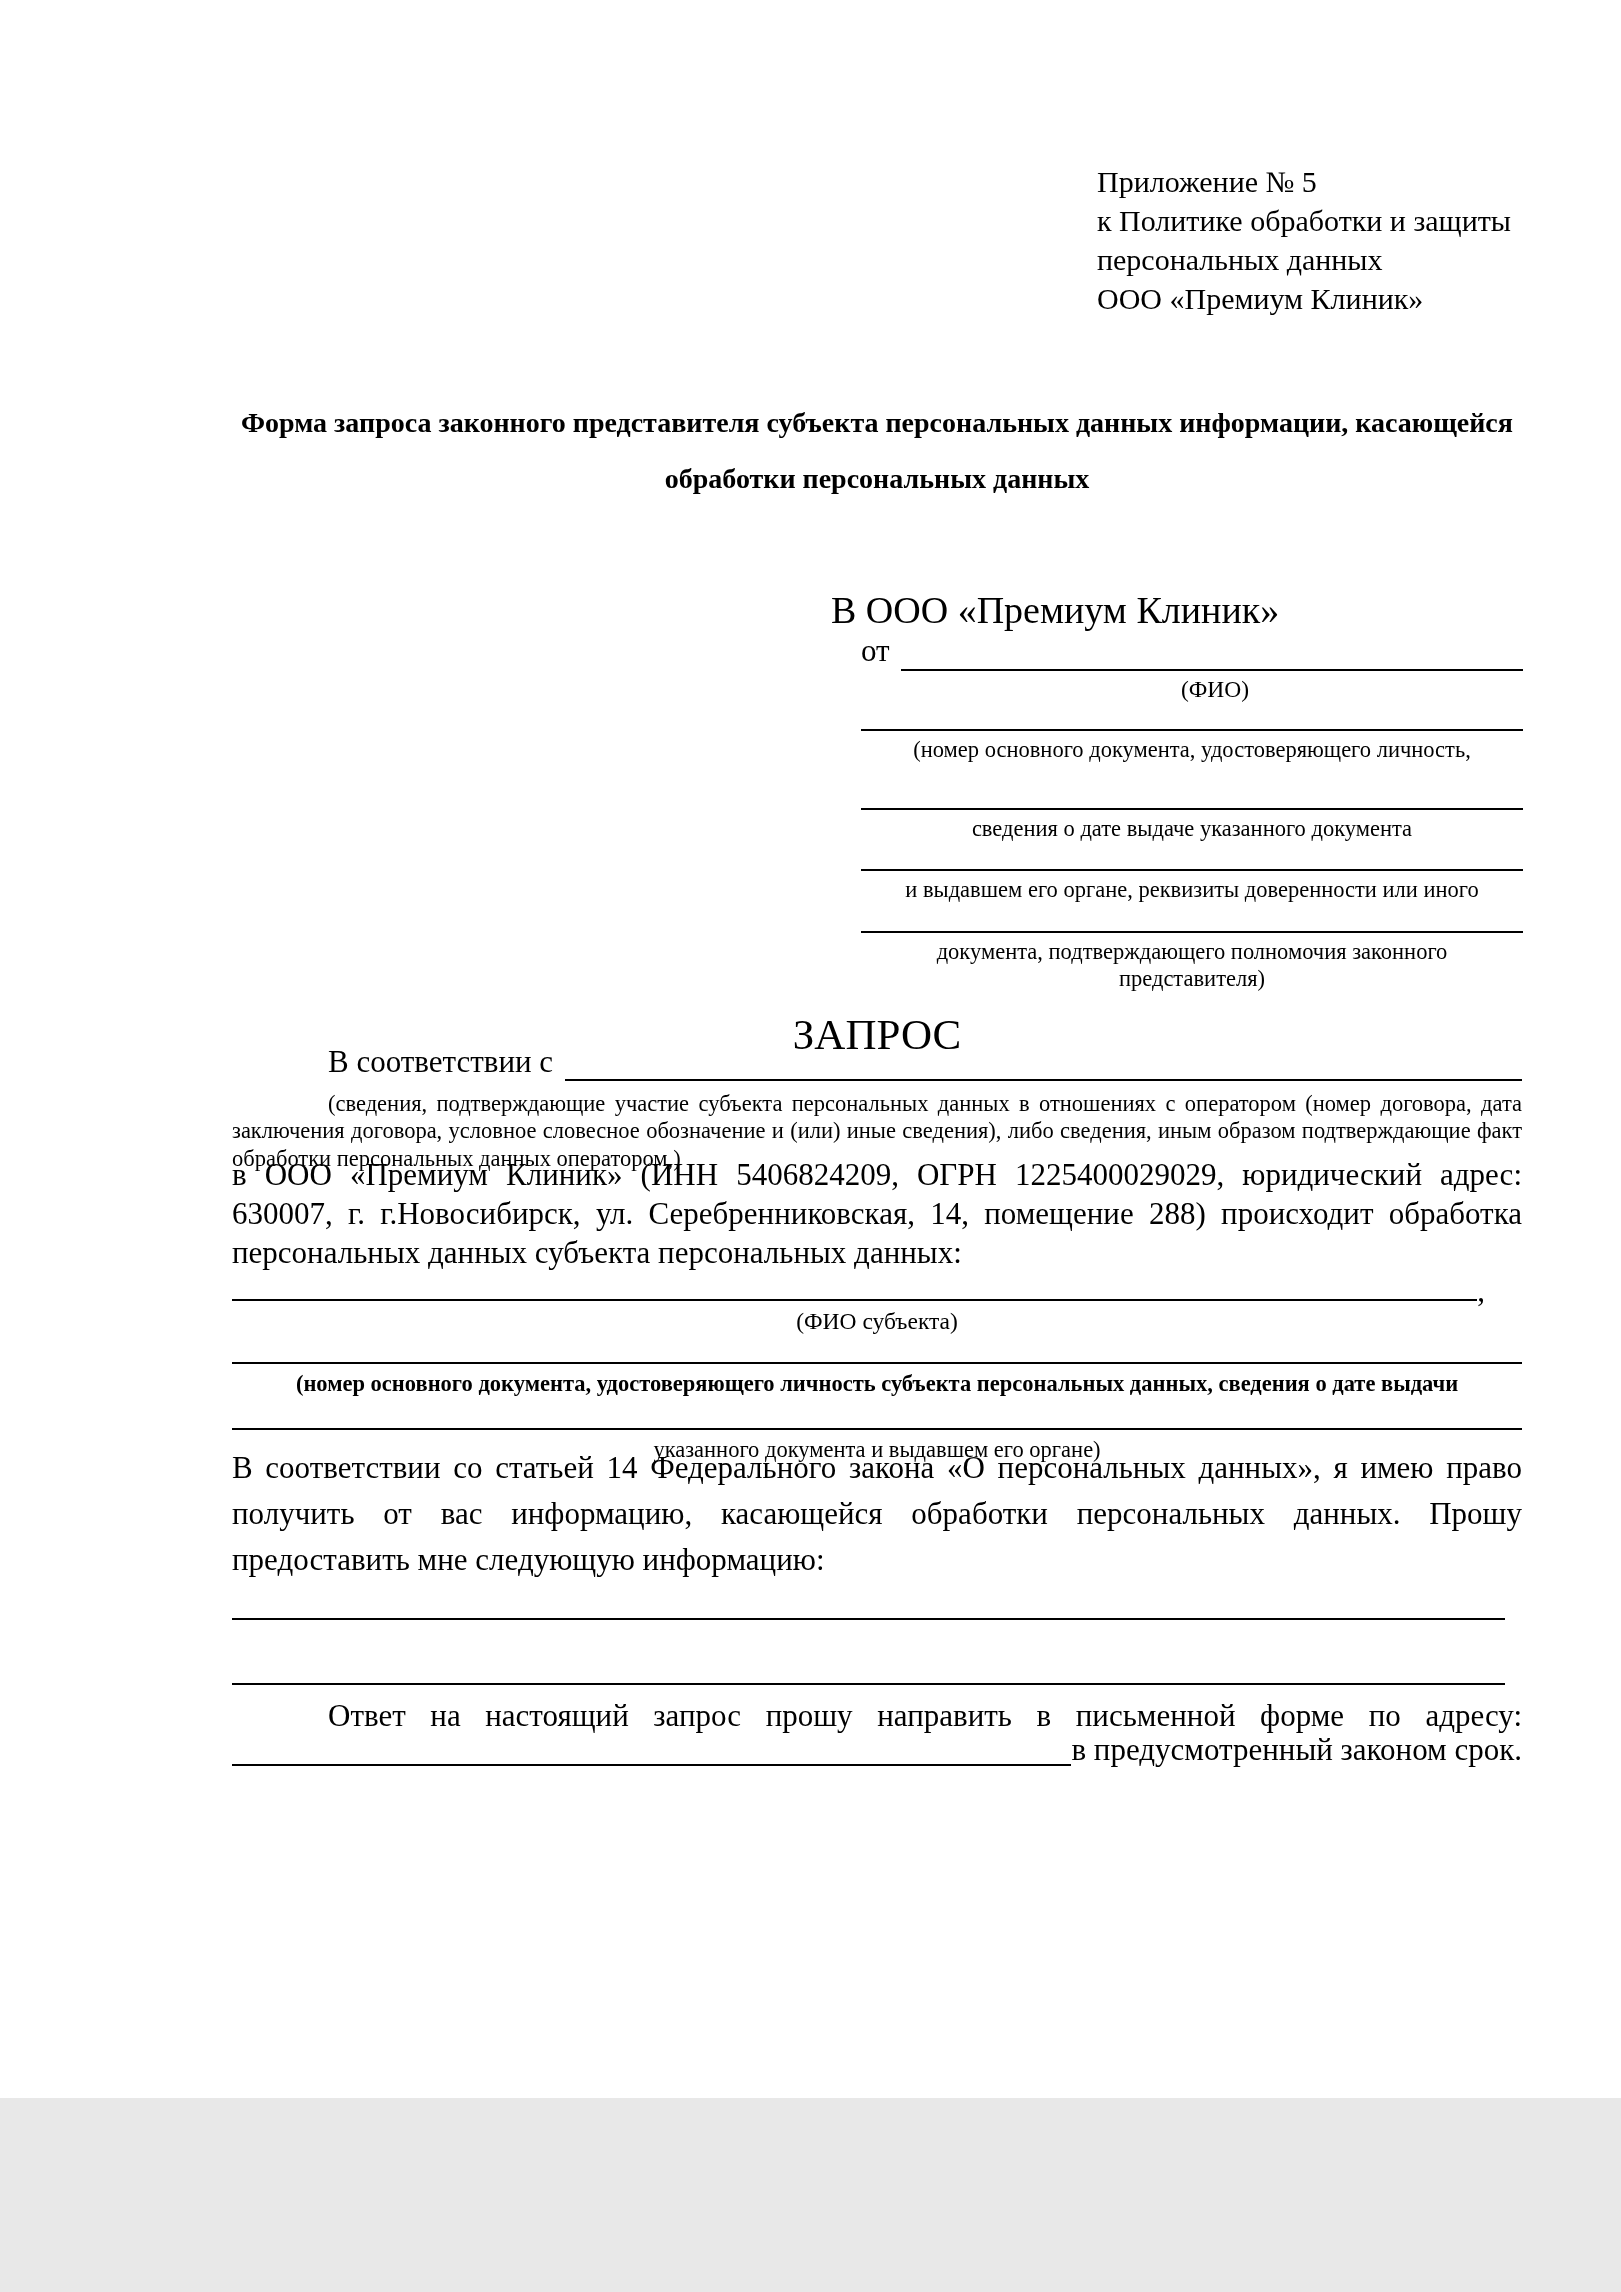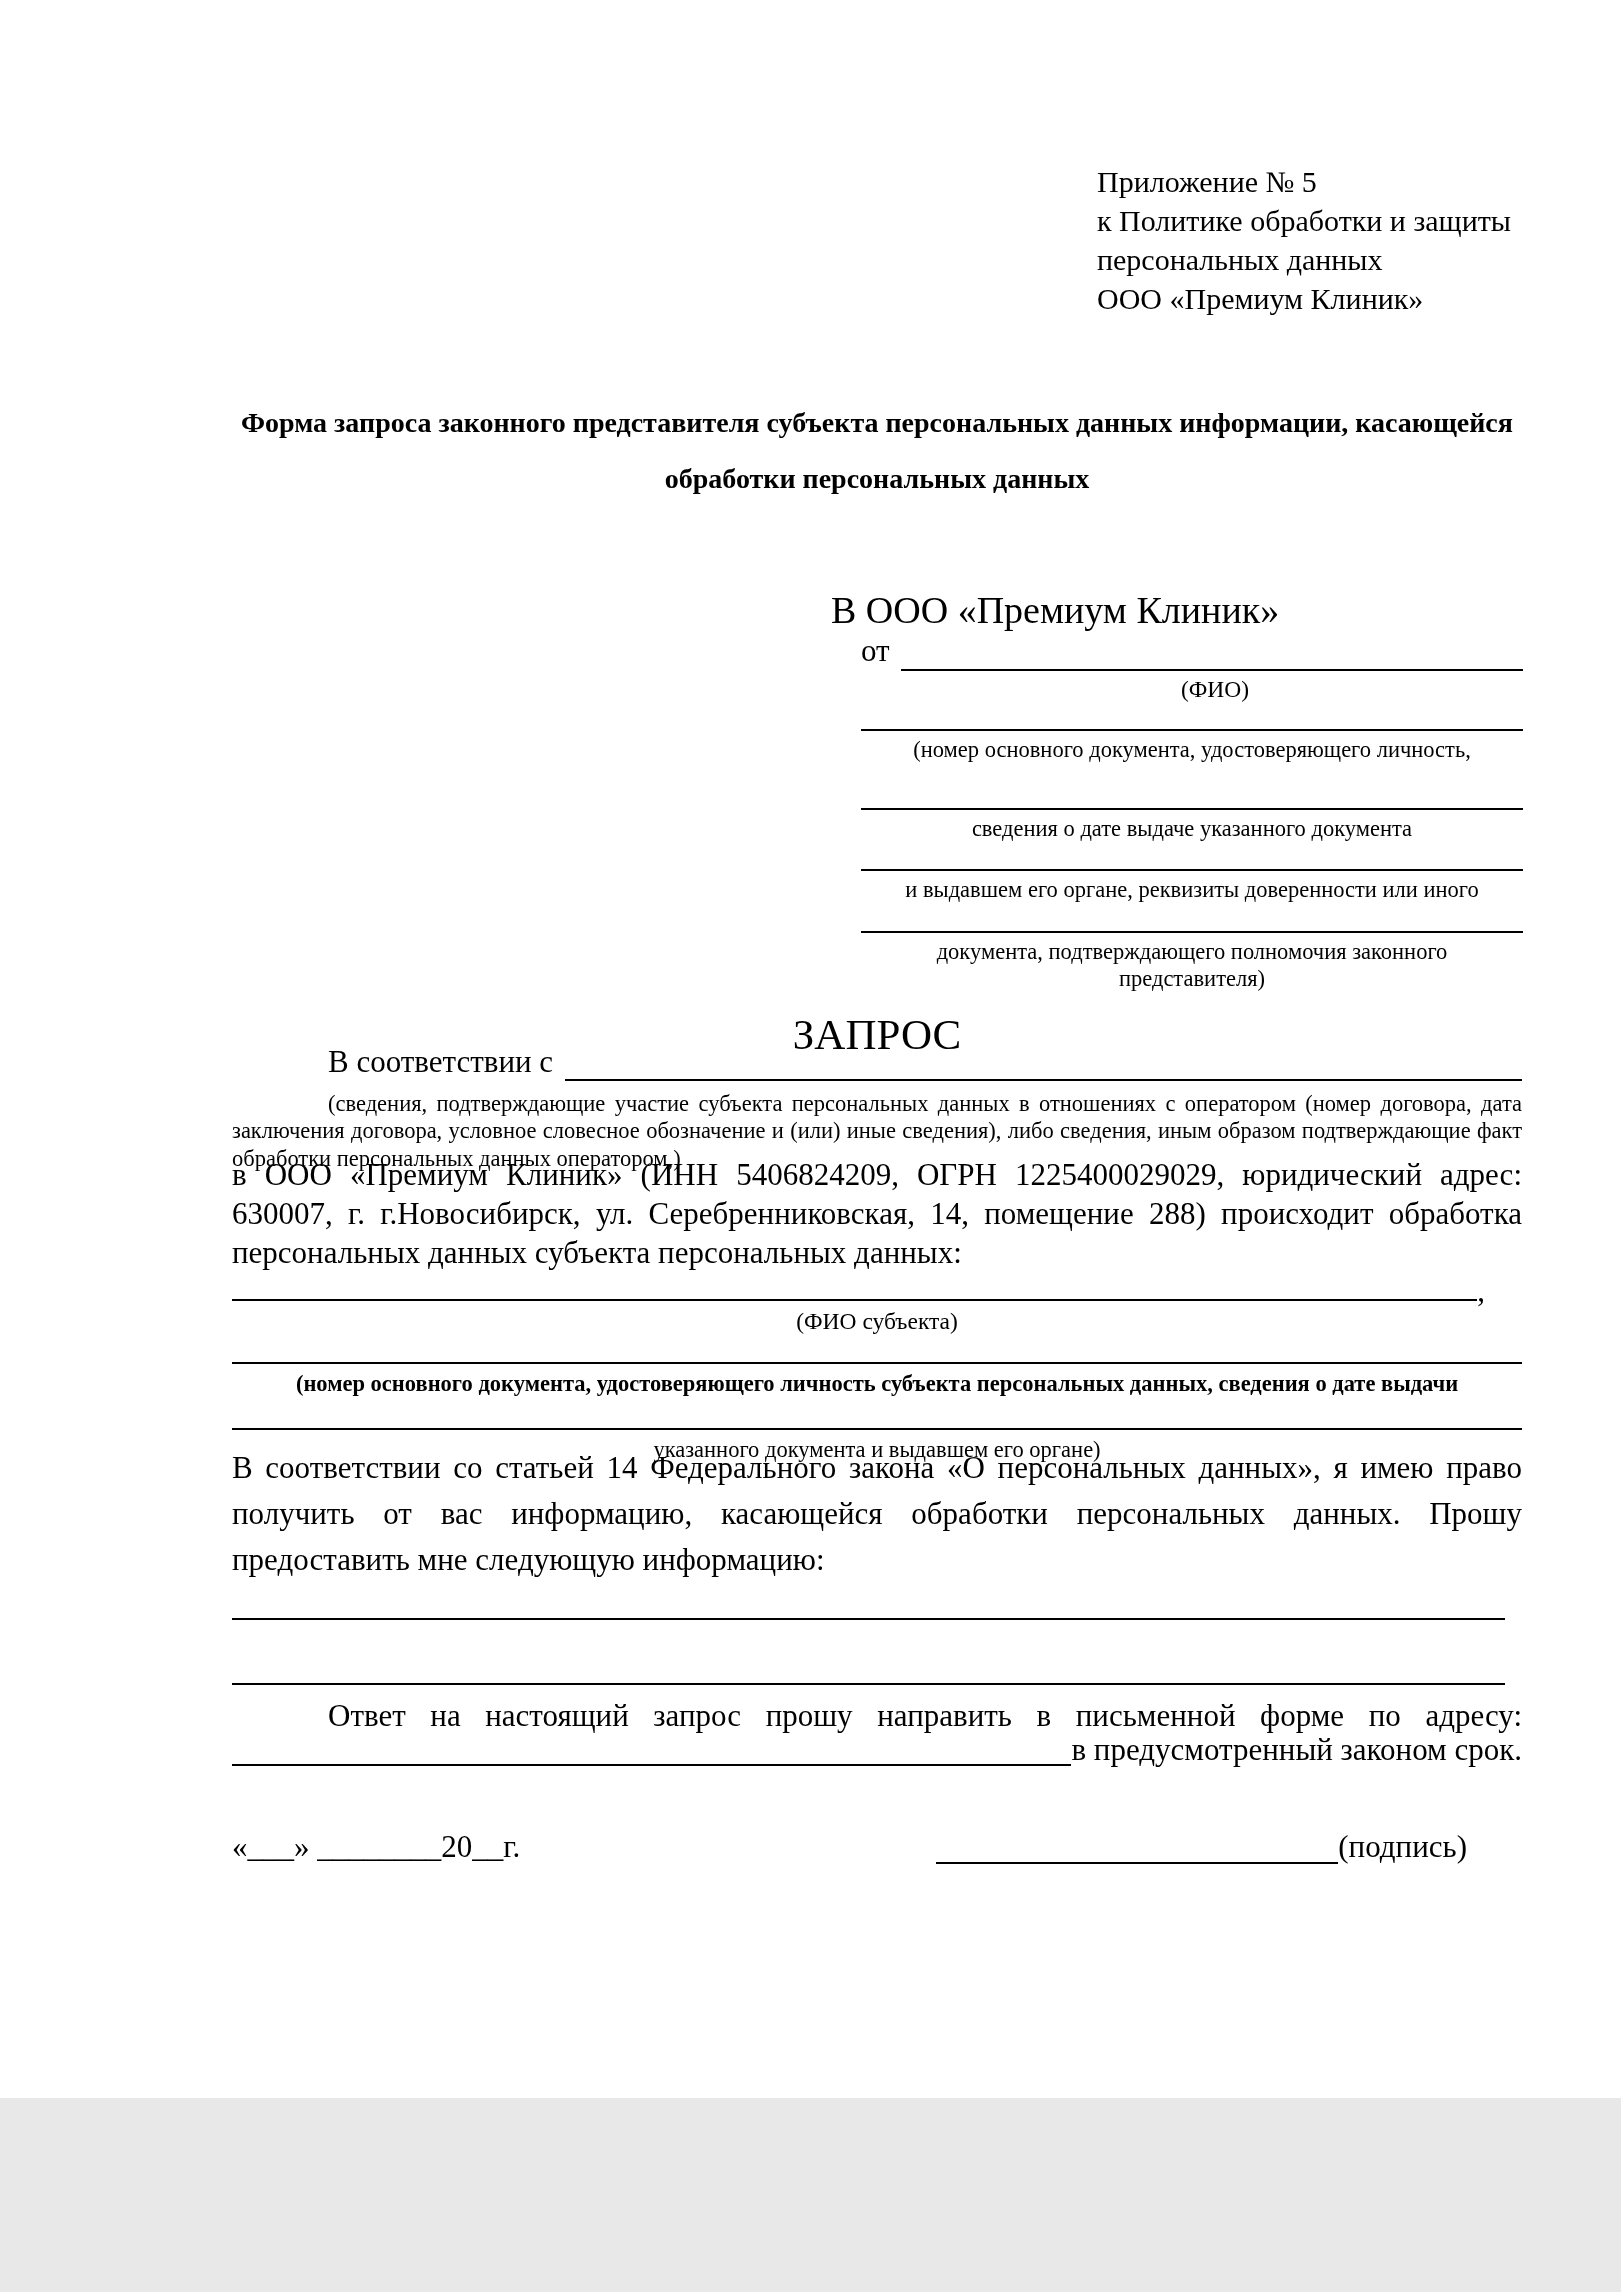--- a/index.html
+++ b/index.html
@@ -132,21 +132,15 @@
 
   <div class="abs blank-line" style="top:1618px;"></div>
   <div class="abs blank-line" style="top:1683px;"></div>
 
   <div class="abs resp-line1">Ответ на настоящий запрос прошу направить в письменной форме по адресу:</div>
   <div class="abs resp-line2">
     <span class="blank"></span>
     <span class="tail">в предусмотренный законом срок.</span>
   </div>
 
-  <div class="abs footer-row">
-    <span class="date">«___» ________20__г.</span>
-    <span class="spacer"></span>
-    <span class="sig-blank"></span>
-    <span class="sig-cap">(подпись)</span>
-  </div>
 
 </div>
 
 
 </body></html>

